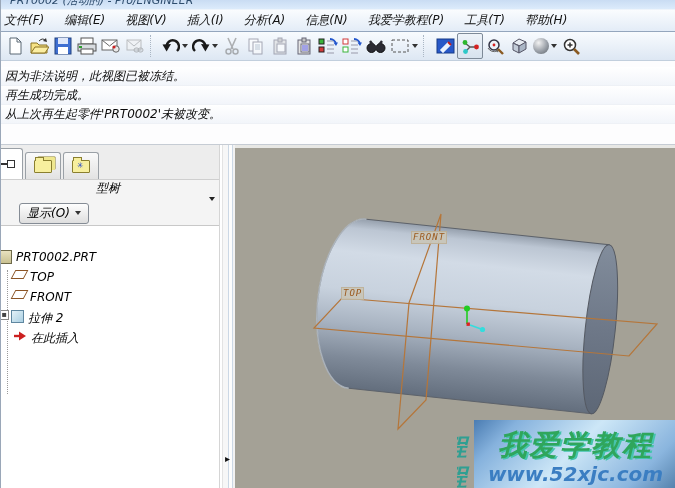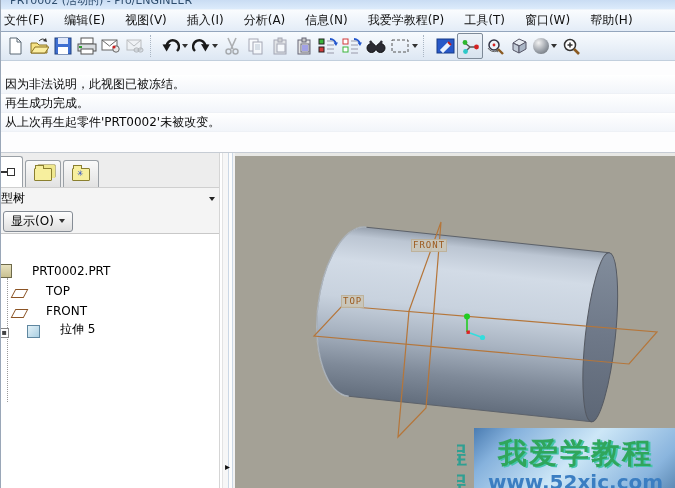--- a/index.html
+++ b/index.html
@@ -1,63 +1,63 @@
 <!DOCTYPE html>
 <html><head>
 <meta charset="utf-8">
 <style>
   html,body{margin:0;padding:0;}
   .window{position:relative;width:675px;height:488px;overflow:hidden;background:#15803d;
           font-family:"DejaVu Sans","Liberation Sans",sans-serif;font-size:12px;color:#000;
-          border-left:1px solid #9aa7b8;}
+          border-left:1px solid #9aa7b8;font-style:italic;}
   
   .titlebar{height:9px;background:linear-gradient(#c9dcf3,#dcebfb);overflow:hidden;border-bottom:1px solid #eef4fb;}
   .titlebar .t{display:block;margin-top:-7px;padding-left:9px;font-size:11px;color:#2e4d6e;white-space:nowrap;}
   
   .menubar{height:21px;display:flex;align-items:center;background:linear-gradient(#fafcfe,#e3ecf7);
            border-bottom:1px solid #94a6bd;margin-left:-7px;white-space:nowrap;}
   .menu-item{padding:2px 10px;font-size:12px;color:#111;cursor:default;}
   
   .toolbar{height:28px;display:flex;align-items:center;background:linear-gradient(#f8fbfe,#dde7f3);
            border-bottom:1px solid #c2cfdd;padding-left:2px;}
   .tb{width:24px;height:24px;display:flex;align-items:center;justify-content:center;position:relative;}
   .tb svg{display:block;}
   .tb-drop{display:flex;align-items:center;height:24px;padding:0 2px;}
   .caret{width:0;height:0;border-left:3px solid transparent;border-right:3px solid transparent;border-top:4px solid #333;margin-left:2px;}
   .tbsep{width:6px;height:22px;border-left:1px dotted #aab6c4;margin:0 3px;}
   .tb.active{border:1px solid #7e8a98;border-radius:2px;background:linear-gradient(#eef3f9,#d7e2ee);}
   .sphere{width:16px;height:16px;border-radius:50%;background:radial-gradient(circle at 35% 30%,#f2f2f2,#9aa0a8 55%,#5b6168);}
   
-  .messages{height:77px;background:#fdfdfe;border-bottom:1px solid #c6ccd4;padding-top:14px;}
+  .messages{height:77px;background:#fdfdfe;border-bottom:1px solid #c6ccd4;padding-top:6px;}
   .msg{height:18px;line-height:18px;padding-left:4px;font-size:12px;color:#0a0a0a;
        background:linear-gradient(#ffffff,#f2f5fa);border-bottom:1px solid #eef1f6;white-space:nowrap;}
   
   .main{display:flex;height:352px;}
   
   .nav{width:218px;background:#fff;position:relative;overflow:hidden;border-right:1px solid #d5d5d5;}
   .nav-tabs{height:34px;background:#ededed;display:flex;align-items:flex-end;padding-left:0;border-bottom:1px solid #cfcfcf;}
   .nav-tab{height:26px;width:34px;margin:0 1px;border:1px solid #9aa0a6;border-bottom:none;border-radius:3px 3px 0 0;
            background:linear-gradient(#fafafa,#e2e2e2);display:flex;align-items:center;justify-content:center;}
   .nav-tab.active{background:#fff;height:30px;width:28px;margin-left:-8px;}
   .folder{width:16px;height:11px;background:#f7ef9e;border:1px solid #8a7f2f;border-radius:1px;position:relative;}
   .folder:before{content:"";position:absolute;top:-4px;left:0;width:7px;height:3px;background:#f7ef9e;border:1px solid #8a7f2f;border-bottom:none;}
   .folder.stack{box-shadow:3px -3px 0 #efe78e,3.5px -3.5px 0 #8a7f2f;}
   .star{position:absolute;left:4px;top:1px;font-size:8px;color:#2244cc;line-height:8px;}
   .treetab-glyph{width:14px;height:10px;position:relative;}
   .treetab-glyph:before{content:"";position:absolute;left:0;top:4px;width:7px;height:0;border-top:2px solid #333;}
   .treetab-glyph:after{content:"";position:absolute;right:0;top:1px;width:6px;height:6px;border:1.5px solid #333;background:#fff;}
-  .nav-head{height:21px;display:flex;align-items:center;background:#f4f4f4;padding:0 4px 0 1px;}
+  .nav-head{height:21px;display:flex;align-items:center;background:#f4f4f4;padding:0 4px 0 1px;flex-direction:column;}
   .nav-head .lbl{font-size:12px;color:#000;margin-left:-1px;}
   .nav-head .caret{margin-left:auto;border-top-color:#222;}
-  .nav-btnrow{height:24px;display:flex;align-items:center;gap:1px;background:#f4f4f4;padding-left:2px;border-bottom:1px solid #c8c8c8;text-align:right;}
+  .nav-btnrow{height:24px;display:flex;align-items:center;gap:1px;background:#f4f4f4;padding-left:18px;border-bottom:1px solid #c8c8c8;text-align:right;}
   .nav-btn{display:flex;align-items:center;border:1px solid #858c95;border-radius:3px;height:19px;padding:0 7px;
            background:linear-gradient(#fefefe,#dedede);font-size:12px;color:#000;}
   .nav-btn .caret{margin-left:5px;}
   .tree{position:relative;background:#fff;height:272px;padding-top:24px;}
-  .trow{height:20px;display:flex;align-items:flex-end;font-size:12px;white-space:nowrap;position:relative;gap:16px;}
+  .trow{height:20px;display:flex;align-items:flex-start;font-size:12px;white-space:nowrap;position:relative;}
   .trow .lbl{margin-left:4px;}
   .trow .lbl.selected{outline:1px dotted #444;padding:0 2px;}
   .connector{position:absolute;left:6px;top:44px;height:124px;border-left:1px dotted #9a9a9a;}
   .dplane{width:11px;height:7px;border:1.4px solid #8b5425;transform:skewX(-28deg);margin-left:12px;}
   .part-ic{width:12px;height:12px;margin-left:-3px;background:linear-gradient(#e8e2c0,#c9c191);border:1px solid #6e6a4a;}
   .cube-ic{width:11px;height:11px;background:linear-gradient(135deg,#e4f2f8,#aacfe2);border:1px solid #5f87a0;margin-left:2px;}
   .expand-ic{width:8px;height:8px;border:1px solid #888;background:#fff;font-size:8px;line-height:7px;text-align:center;color:#444;margin-left:-2px;}
   
   .splitter{width:15px;background:linear-gradient(90deg,#ffffff 0 2px,#e3e3e3 2px 3px,#f7f7f7 3px 8px,#ccd8e5 8px 9px,#fdfdfd 9px 12px,#ccd8e5 12px 13px,#f2f2f2 13px);position:relative;}
   .sash{position:absolute;top:306px;left:3px;width:9px;height:16px;color:#111;font-size:10px;line-height:16px;text-align:center;cursor:pointer;}
@@ -84,21 +84,20 @@
 
   <div class="menubar">
     <span class="menu-item">文件(F)</span>
     <span class="menu-item">编辑(E)</span>
     <span class="menu-item">视图(V)</span>
     <span class="menu-item">插入(I)</span>
     <span class="menu-item">分析(A)</span>
     <span class="menu-item">信息(N)</span>
     <span class="menu-item">我爱学教程(P)</span>
     <span class="menu-item">工具(T)</span>
-    <span class="menu-item">窗口(W)</span>
     <span class="menu-item">帮助(H)</span>
   </div>
 
   <div class="toolbar">
     <span class="tb">
       <svg width="18" height="18">
           <path d="M4 1 h7 l4 4 v12 h-11 z" fill="#fff" stroke="#5b6875"></path>
           <path d="M11 1 v4 h4" fill="none" stroke="#5b6875"></path>
         </svg>
     </span>
@@ -306,21 +305,28 @@
           <span class="dplane"></span>
           <span class="lbl">TOP</span>
         </div>
         <div class="trow">
           <span class="dplane"></span>
           <span class="lbl">FRONT</span>
         </div>
         <div class="trow">
           <span class="expand-ic">▪</span>
           <span class="cube-ic"></span>
-          <span class="lbl">拉伸 5</span>
+          <span class="lbl">拉伸 2</span>
+        </div>
+        <div class="trow">
+          <svg width="14" height="12" style="margin-left:12px">
+              <path d="M1 6 h6" stroke="#cc2020" stroke-width="2.4"></path>
+              <polygon points="6,1.5 13,6 6,10.5" fill="#cc2020"></polygon>
+            </svg>
+          <span class="lbl">在此插入</span>
         </div>
       </div>
     </div>
 
     <div class="splitter">
       <span class="sash">▸</span>
     </div>
 
     <div class="viewport">
       <svg width="442" height="349" viewBox="0 0 442 349">

